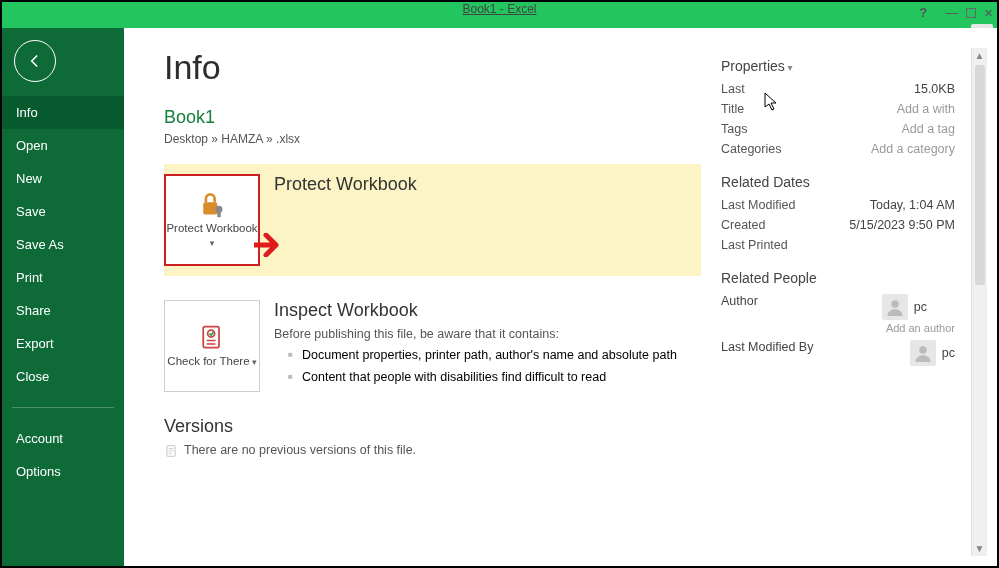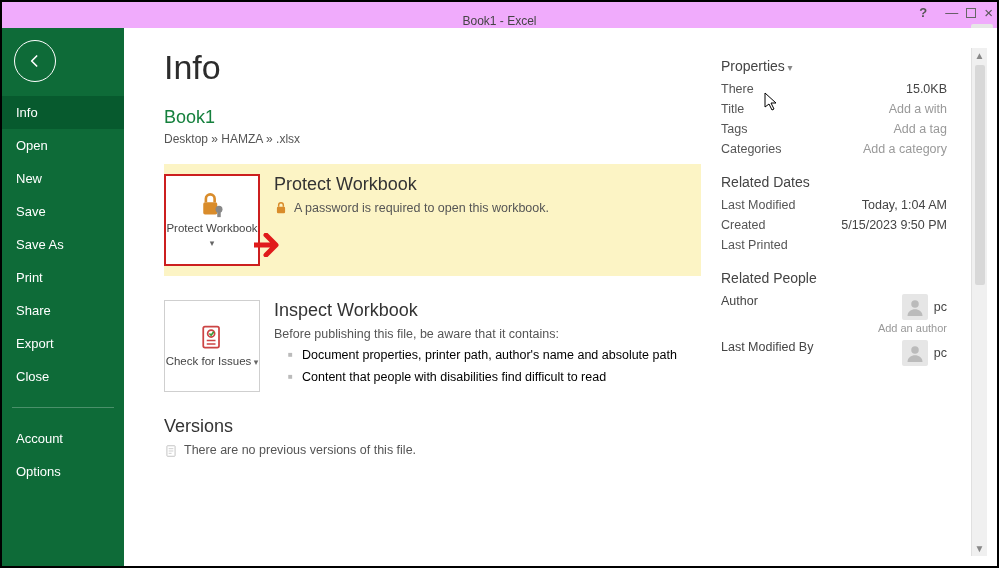--- a/index.html
+++ b/index.html
@@ -1,18 +1,18 @@
 <!DOCTYPE html>
 <html><head>
 <meta charset="utf-8">
 <style>
 * { box-sizing: border-box; margin: 0; padding: 0; }
 body { font-family: "Segoe UI", Tahoma, sans-serif; font-size: 13px; color: #444; background: #fff; overflow: hidden; }
 .app { width: 999px; height: 568px; border: 2px solid #000; position: relative; background: #fff; }
-.titlebar { height: 26px; background: #f0abfc; position: relative; display: flex; align-items: flex-end; justify-content: center; }
+.titlebar { height: 26px; background: #22c55e; position: relative; display: flex; align-items: flex-start; justify-content: center; text-decoration: underline; }
 .titlebar-title { font-size: 12px; color: #444; }
 .titlebar-controls { position: absolute; right: 4px; top: 2px; display: flex; gap: 8px; align-items: center; }
 .titlebar-controls span { font-size: 13px; color: #555; cursor: default; }
 .titlebar-help { margin-right: 10px; font-weight: bold; }
 .user-area { position: absolute; right: 4px; top: 22px; display:flex; align-items:center; gap:4px;}
 .avatar-sm { width: 22px; height: 22px; background:#e6e6e6; border-radius:2px; display:inline-flex;align-items:center;justify-content:center;}
 .avatar-sm svg { width:16px;height:16px;fill:#bbb;}
 .decor { position: absolute; top: 0; right: 40px; opacity: 0.08; pointer-events: none; }
 .body { display: flex; height: calc(100% - 26px); }
 .sidebar { width: 122px; background: #0e6b38; display: flex; flex-direction: column; padding-top: 6px; }
@@ -36,29 +36,29 @@
 .section-title { font-size: 18px; color: #333; margin-bottom: 6px; font-weight: 400;}
 .section-sub { font-size: 12.5px; color: #555; margin-bottom: 6px;}
 .bullet-list { list-style: none; padding-left: 14px; font-size: 12.5px; color:#000000;}
 .bullet-list li { position: relative; padding-left: 14px; margin-bottom: 4px; line-height:1.4;}
 .bullet-list li::before { content:"■"; position:absolute; left:0; top:2px; font-size:8px; color:#bbb;}
 .highlight { background: #fcf4c5; padding: 10px 10px 10px 0;}
 .highlight .tile { background:#fff;}
 .lock-line { display:flex; align-items:center; gap:6px; font-size:12.5px; color:#555;}
 .lock-line svg{width:14px;height:14px;}
 .arrow { position: absolute; left: 130px; top: 205px; }
-.props { width: 250px; padding-right: 24px; font-size: 12.5px;}
+.props { width: 250px; padding-right: 16px; font-size: 12.5px;}
 .props-group-title { font-size: 14px; color:#444; margin: 10px 0 8px 0;}
 .props-group-title .caret::after{content:" ▾"; font-size:10px; color:#888;}
 .prop-row { display:flex; justify-content:space-between; margin-bottom:6px;}
 .prop-row .label { color:#555; }
 .prop-row .val { color:#444; }
 .prop-row .placeholder { color:#999; cursor:text;}
 .person-row { display:flex; justify-content:space-between; align-items:flex-start; margin-bottom:6px;}
-.person { display:flex; flex-direction:column; align-items:flex-end;}
+.person { display:flex; flex-direction:column; align-items:center;}
 .person-line{display:flex;align-items:center;gap:6px;}
 .avatar { width:26px;height:26px;background:#e6e6e6;border-radius:2px;display:inline-flex;align-items:center;justify-content:center;}
 .avatar svg{width:18px;height:18px;fill:#bbb;}
 .add-author{font-size:11px;color:#999;margin-top:2px; margin-left:32px;}
 .scrollbar { width:16px; background:#f0f0f0; border-left:1px solid #e0e0e0; display:flex; flex-direction:column; align-items:center;}
 .scrollbar .ar{font-size:10px;color:#888; padding:2px 0; cursor:pointer;}
 .scrollbar .thumb{width:10px; flex:1; background:#d8d8d8; margin:2px 0; border-radius:2px; max-height:220px;}
 .cursor { position:absolute; left:640px; top:64px; pointer-events:none;}
 .file-icon-sm{display:inline-block;width:14px;height:14px;vertical-align:middle;margin-right:6px;}
 </style>
@@ -137,39 +137,32 @@
             <svg class="tile-icon" viewBox="0 0 32 32">
                 <rect x="6" y="14" width="16" height="14" rx="2" fill="#d98c2b"></rect>
                 <path d="M9 14 v-4 a5 5 0 0 1 10 0 v4" fill="none" stroke="#d98c2b" stroke-width="3"></path>
                 <circle cx="24" cy="22" r="4" fill="#888"></circle>
                 <rect x="22" y="24" width="4" height="7" fill="#888"></rect>
               </svg>
             <div class="tile-label"><span>Protect Workbook</span><span class="caret"></span></div>
           </div>
           <div class="section-body">
             <div class="section-title">Protect Workbook</div>
-            <div class="lock-line">
-              <svg viewBox="0 0 24 24">
-                  <rect x="5" y="10" width="14" height="11" rx="2" fill="#d98c2b"></rect>
-                  <path d="M8 10v-3a4 4 0 0 1 8 0v3" fill="none" stroke="#d98c2b" stroke-width="2.5"></path>
-                </svg>
-              <span>A password is required to open this workbook.</span>
-            </div>
           </div>
         </div>
 
         <div class="section">
           <div class="tile">
             <svg class="tile-icon" viewBox="0 0 32 32">
                 <rect x="6" y="4" width="18" height="24" rx="2" fill="#fff" stroke="#c44" stroke-width="2"></rect>
                 <circle cx="15" cy="12" r="4" fill="none" stroke="#c44" stroke-width="2"></circle>
                 <path d="M10 20h10M10 24h10" stroke="#c44" stroke-width="1.5"></path>
                 <path d="M13 12l2 2 3-4" stroke="#3a9b3a" stroke-width="2" fill="none"></path>
               </svg>
-            <div class="tile-label"><span>Check for Issues</span><span class="caret"></span></div>
+            <div class="tile-label"><span>Check for There</span><span class="caret"></span></div>
           </div>
           <div class="section-body">
             <div class="section-title">Inspect Workbook</div>
             <div class="section-sub">Before publishing this file, be aware that it contains:</div>
             <ul class="bullet-list">
               <li>Document properties, printer path, author's name and absolute path</li>
               <li>Content that people with disabilities find difficult to read</li>
             </ul>
           </div>
         </div>
@@ -183,21 +176,21 @@
                   <path d="M8 8h8M8 12h8M8 16h5" stroke="#bbb" stroke-width="1.2"></path>
                 </svg><span>There are no previous versions of this file.</span>
             </div>
           </div>
         </div>
       </div>
 
       <div class="props">
         <div class="props-group-title"><span>Properties</span><span class="caret"></span></div>
         <div class="prop-row">
-            <span class="label">There</span>
+            <span class="label">Last</span>
             <span class="val">15.0KB</span>
           </div>
         <div class="prop-row">
             <span class="label">Title</span>
             <span class="placeholder">Add a with</span>
           </div>
         <div class="prop-row">
             <span class="label">Tags</span>
             <span class="placeholder">Add a tag</span>
           </div>

